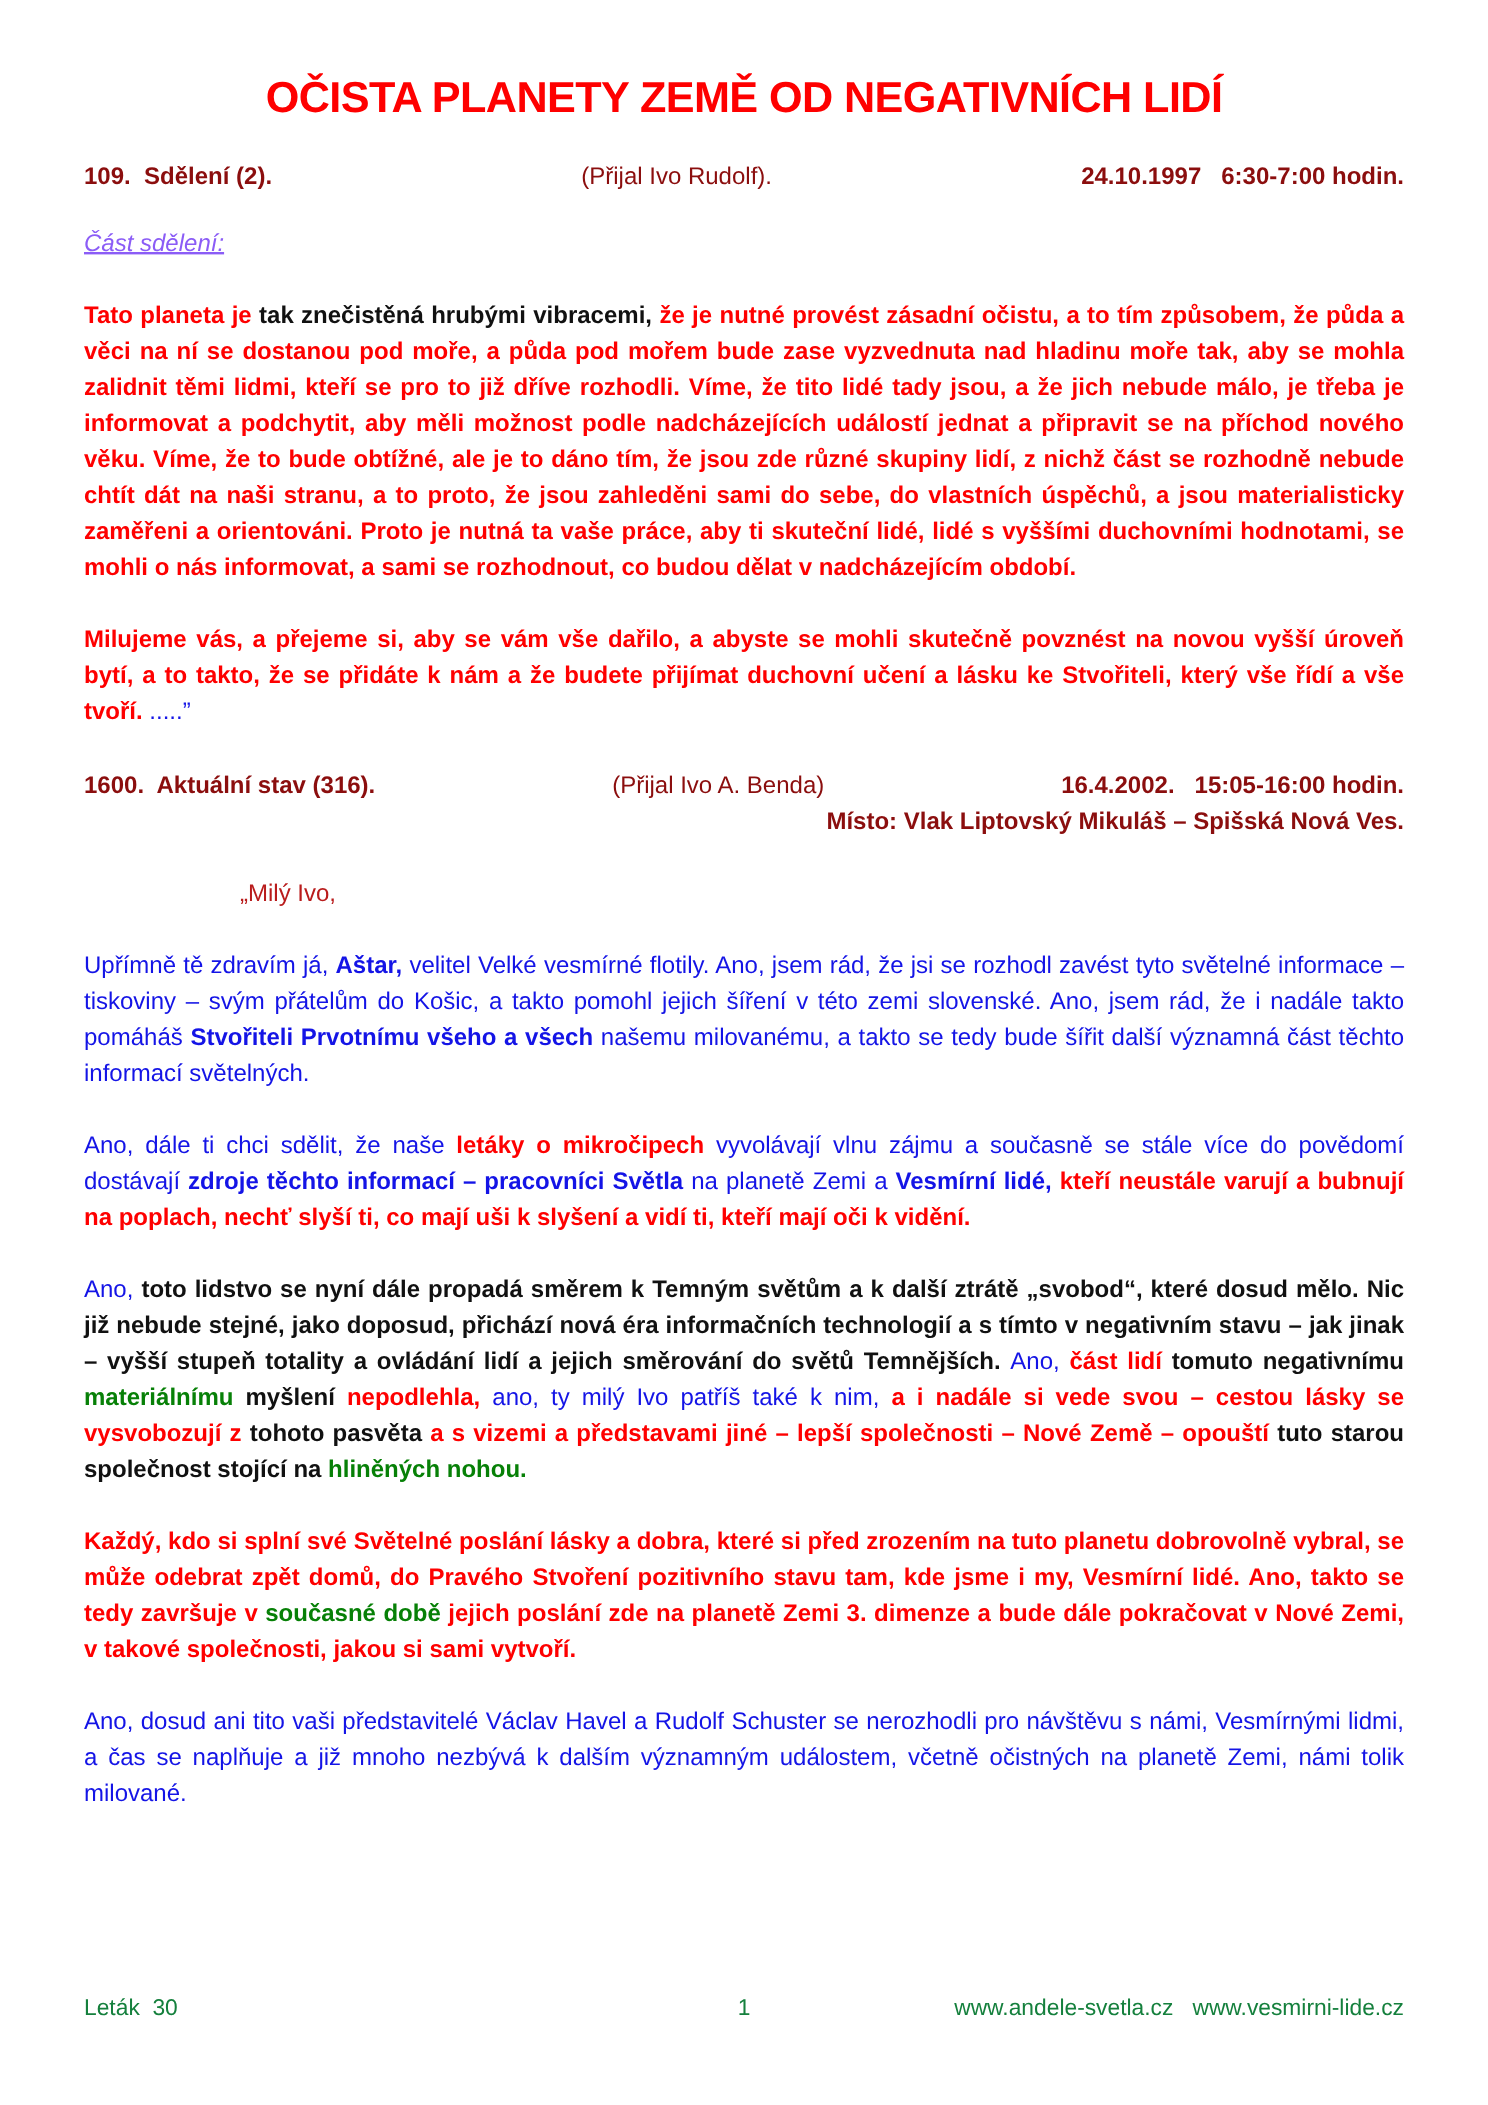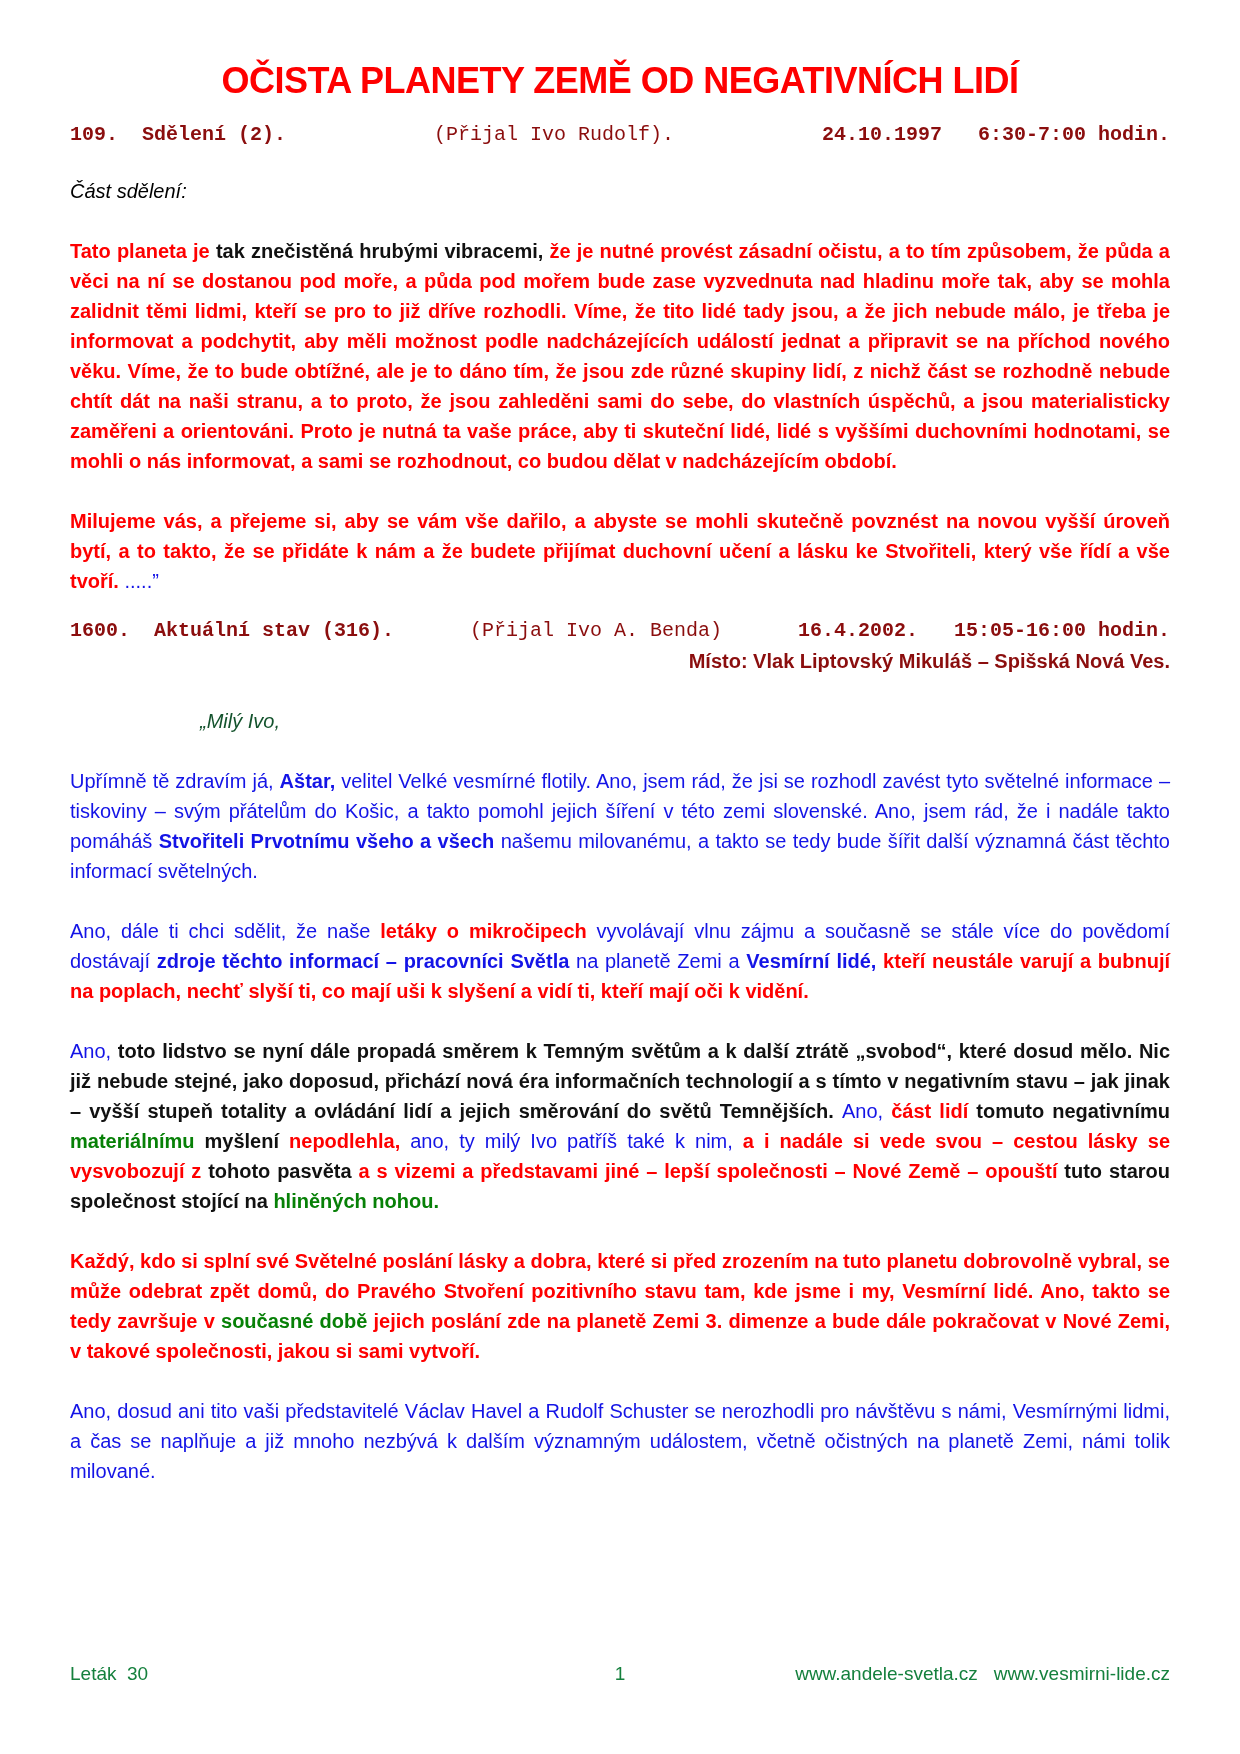--- a/index.html
+++ b/index.html
@@ -18,24 +18,23 @@
     font-weight:bold;
     font-size:36px;
     letter-spacing:-0.5px;
     margin:62px 0 0 0;
     line-height:38px;
   }
   .hrow {
     display:flex;
     justify-content:space-between;
     align-items:baseline;
-    margin-top:20px;
+    margin-top:32px;
     font-size:20px;
     line-height:30px;
-    font-family:Liberation Mono, monospace;
   }
   .hrow span { white-space:pre; }
   .h-left, .h-right { font-weight:bold; }
   .h-center { font-weight:normal; }
   .h-line2 {
     text-align:right;
     font-weight:bold;
     font-size:20px;
     line-height:30px;
   }
@@ -71,30 +70,30 @@
 <body>
 
 <div class="doc">
   <h1 class="title" style="color: rgb(254, 0, 0);">OČISTA PLANETY ZEMĚ OD NEGATIVNÍCH LIDÍ</h1>
   <div>
       <div class="hrow" style="color: rgb(139, 14, 14);">
         <span class="h-left">109.  Sdělení (2).</span>
         <span class="h-center">(Přijal Ivo Rudolf).</span>
         <span class="h-right">24.10.1997   6:30-7:00 hodin.</span>
       </div>
-      <p class="para note"><span style="color: #000000; font-style: italic;">Část sdělení:</span></p>
+      <p class="para note"><span style="color: #8b5cf6; font-style: italic; text-decoration: underline;">Část sdělení:</span></p>
       <p class="para"><span style="color: rgb(254, 0, 0); font-weight: bold;">Tato planeta je </span><span style="color: rgb(17, 17, 17); font-weight: bold;">tak znečistěná hrubými vibracemi, </span><span style="color: rgb(254, 0, 0); font-weight: bold;">že je nutné provést zásadní očistu, a to tím způsobem, že půda a věci na ní se dostanou pod moře, a půda pod mořem bude zase vyzvednuta nad hladinu moře tak, aby se mohla zalidnit těmi lidmi, kteří se pro to již dříve rozhodli. Víme, že tito lidé tady jsou, a že jich nebude málo, je třeba je informovat a podchytit, aby měli možnost podle nadcházejících událostí jednat a připravit se na příchod nového věku. Víme, že to bude obtížné, ale je to dáno tím, že jsou zde různé skupiny lidí, z nichž část se rozhodně nebude chtít dát na naši stranu, a to proto, že jsou zahleděni sami do sebe, do vlastních úspěchů, a jsou materialisticky zaměřeni a orientováni. Proto je nutná ta vaše práce, aby ti skuteční lidé, lidé s vyššími duchovními hodnotami, se mohli o nás informovat, a sami se rozhodnout, co budou dělat v nadcházejícím období.</span></p>
       <p class="para"><span style="color: rgb(254, 0, 0); font-weight: bold;">Milujeme vás, a přejeme si, aby se vám vše dařilo, a abyste se mohli skutečně povznést na novou vyšší úroveň bytí, a to takto, že se přidáte k nám a že budete přijímat duchovní učení a lásku ke Stvořiteli, který vše řídí a vše tvoří.  </span><span style="color: rgb(20, 20, 230);">.....”</span></p>
       <div class="hrow" style="color: rgb(139, 14, 14);">
         <span class="h-left">1600.  Aktuální stav (316).</span>
         <span class="h-center">(Přijal Ivo A. Benda)</span>
         <span class="h-right">16.4.2002.   15:05-16:00 hodin.</span>
       </div>
       <div class="h-line2" style="color: rgb(139, 14, 14);">Místo: Vlak Liptovský Mikuláš – Spišská Nová Ves.</div>
-      <p class="para indent"><span style="color: #14532d; font-style: italic;">„Milý Ivo,</span></p>
+      <p class="para indent"><span style="color: #b91c1c;">„Milý Ivo,</span></p>
       <p class="para"><span style="color: rgb(20, 20, 230);">Upřímně tě zdravím já, </span><span style="color: rgb(20, 20, 230); font-weight: bold;">Aštar, </span><span style="color: rgb(20, 20, 230);">velitel Velké vesmírné flotily. Ano, jsem rád, že jsi se rozhodl zavést tyto světelné informace – tiskoviny – svým přátelům do Košic, a takto pomohl jejich šíření v této zemi slovenské. Ano, jsem rád, že i nadále takto pomáháš </span><span style="color: rgb(20, 20, 230); font-weight: bold;">Stvořiteli Prvotnímu všeho a všech </span><span style="color: rgb(20, 20, 230);">našemu milovanému, a takto se tedy bude šířit další významná část těchto informací světelných.</span></p>
       <p class="para"><span style="color: rgb(20, 20, 230);">Ano, dále ti chci sdělit, že naše </span><span style="color: rgb(254, 0, 0); font-weight: bold;">letáky o mikročipech </span><span style="color: rgb(20, 20, 230);">vyvolávají vlnu zájmu a současně se stále více do povědomí dostávají </span><span style="color: rgb(20, 20, 230); font-weight: bold;">zdroje těchto informací – pracovníci Světla </span><span style="color: rgb(20, 20, 230);">na planetě Zemi a </span><span style="color: rgb(20, 20, 230); font-weight: bold;">Vesmírní lidé, </span><span style="color: rgb(254, 0, 0); font-weight: bold;">kteří neustále varují a bubnují na poplach, nechť slyší ti, co mají uši k slyšení a vidí ti, kteří mají oči k vidění.</span></p>
       <p class="para"><span style="color: rgb(20, 20, 230);">Ano, </span><span style="color: rgb(17, 17, 17); font-weight: bold;">toto lidstvo se nyní dále propadá směrem k Temným světům a k další ztrátě „svobod“, které dosud mělo. Nic již nebude stejné, jako doposud, přichází nová éra informačních technologií a s tímto v negativním stavu – jak jinak – vyšší stupeň totality a ovládání lidí a jejich směrování do světů Temnějších. </span><span style="color: rgb(20, 20, 230);">Ano, </span><span style="color: rgb(254, 0, 0); font-weight: bold;">část lidí </span><span style="color: rgb(17, 17, 17); font-weight: bold;">tomuto negativnímu </span><span style="color: rgb(7, 128, 7); font-weight: bold;">materiálnímu </span><span style="color: rgb(17, 17, 17); font-weight: bold;">myšlení </span><span style="color: rgb(254, 0, 0); font-weight: bold;">nepodlehla, </span><span style="color: rgb(20, 20, 230);">ano, ty milý Ivo patříš také k nim, </span><span style="color: rgb(254, 0, 0); font-weight: bold;">a i nadále si vede svou – cestou lásky se vysvobozují z </span><span style="color: rgb(17, 17, 17); font-weight: bold;">tohoto pasvěta </span><span style="color: rgb(254, 0, 0); font-weight: bold;">a s vizemi a představami jiné – lepší společnosti – Nové Země – opouští </span><span style="color: rgb(17, 17, 17); font-weight: bold;">tuto starou společnost stojící na </span><span style="color: rgb(7, 128, 7); font-weight: bold;">hliněných nohou.</span></p>
       <p class="para"><span style="color: rgb(254, 0, 0); font-weight: bold;">Každý, kdo si splní své Světelné poslání lásky a dobra, které si před zrozením na tuto planetu dobrovolně vybral, se může odebrat zpět domů, do Pravého Stvoření pozitivního stavu tam, kde jsme i my, Vesmírní lidé. Ano, takto se tedy završuje v </span><span style="color: rgb(7, 128, 7); font-weight: bold;">současné době </span><span style="color: rgb(254, 0, 0); font-weight: bold;">jejich poslání zde na planetě Zemi 3. dimenze a bude dále pokračovat v Nové Zemi, v takové společnosti, jakou si sami vytvoří.</span></p>
       <p class="para"><span style="color: rgb(20, 20, 230);">Ano, dosud ani tito vaši představitelé Václav Havel a Rudolf Schuster se nerozhodli pro návštěvu s námi, Vesmírnými lidmi, a čas se naplňuje a již mnoho nezbývá k dalším významným událostem, včetně očistných na planetě Zemi, námi tolik milované.</span></p>
     </div>
 </div>
 
 <div class="footer">
   <span class="f-left">Leták  30</span>

